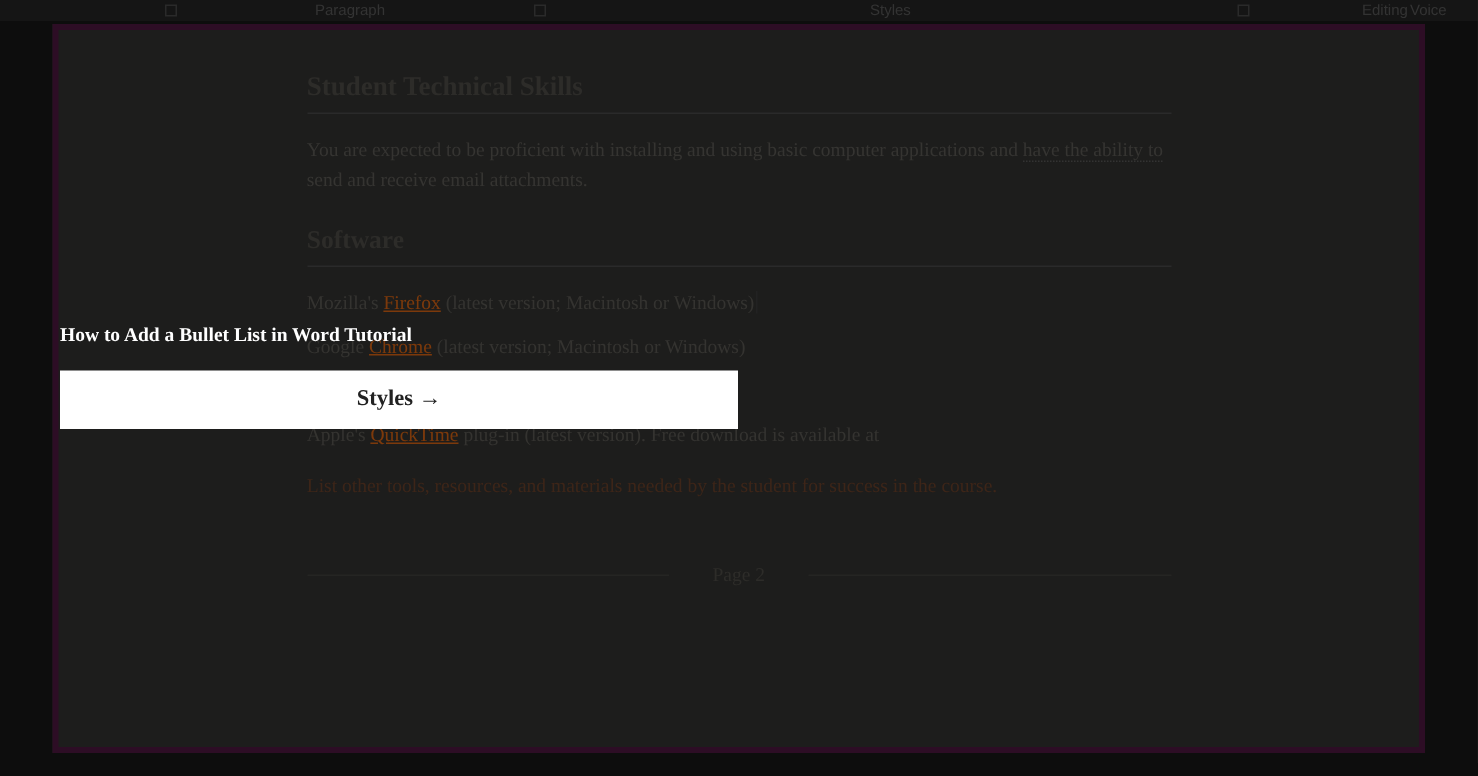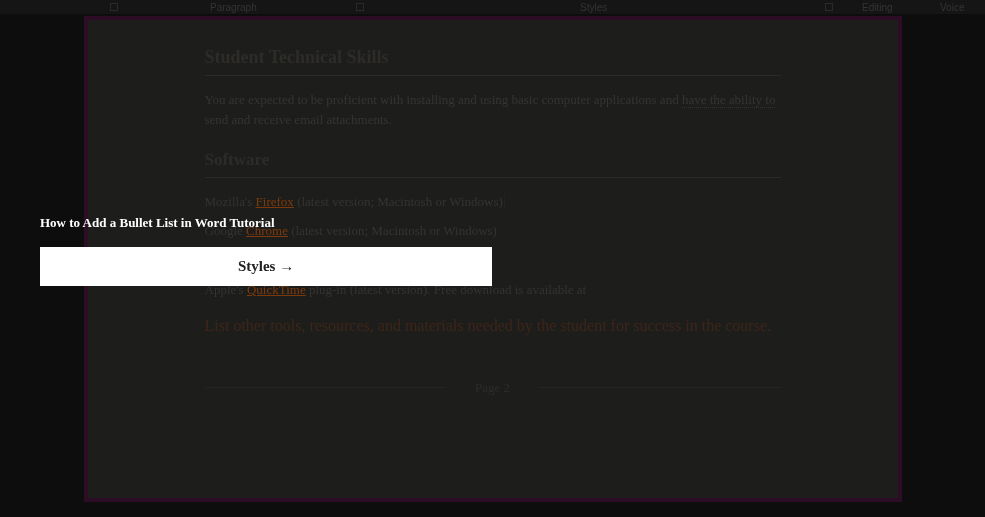--- a/index.html
+++ b/index.html
@@ -27,21 +27,21 @@
 }
 .editor-wrap {
   background: #1a1a1a;
   height: 503px;
   display: flex;
   justify-content: center;
   position: relative;
 }
 .page-border {
   border: 4px solid #5a1a4a;
-  width: 818px;
+  width: 915px;
   height: 486px;
   margin-top: 2px;
   background: #3a3a38;
   display: flex;
   justify-content: center;
   position: relative;
 }
 .page {
   width: 576px;
   padding: 24px 0 10px 0;
@@ -58,21 +58,21 @@
   padding-bottom: 4px;
   margin-bottom: 14px;
   margin-top: 8px;
 }
 .heading.skills { font-size: 18px; margin-top: 0; }
 .para { margin-bottom: 18px; color: #6a6863; }
 .dotted { border-bottom: 1px dotted #666; }
 .link { text-decoration: underline; color: #f97316; }
 .cursor { border-right: 1px solid #444; padding-right: 1px; }
 .software-list p { margin: 10px 0; color: #686660; }
-.note { color: #7a4a30; margin-top: 14px; font-size: 16px; font-family: Liberation Serif, serif; }
+.note { color: #7a4a30; margin-top: 14px; font-size: 13px; font-family: Liberation Serif, serif; }
 .page-num {
   text-align: center;
   color: #5a5852;
   font-size: 13px;
   margin-top: 40px;
   position: relative;
 }
 .page-num::before, .page-num::after {
   content: "";
   position: absolute;
@@ -119,21 +119,21 @@
 </style>
 </head>
 <body>
 
 <div class="ribbon">
   <span class="launcher" style="left:110px;top:3px"></span>
   <span class="ribbon-group" style="left:210px">Paragraph</span>
   <span class="launcher" style="left:356px;top:3px"></span>
   <span class="ribbon-group" style="left:580px">Styles</span>
   <span class="launcher" style="left:825px;top:3px"></span>
-  <span class="ribbon-group" style="left:862px">Editing</span>
+  <span class="ribbon-group" style="left:908px">Editing</span>
   <span class="ribbon-group" style="left:940px">Voice</span>
 </div>
 
 <div class="editor-wrap">
   <div class="page-border">
     <div class="page">
 
       <div class="heading skills">Student Technical Skills</div>
       <p class="para">
         <span>You are expected to be proficient with installing and using basic computer applications and </span><span class="dotted">have the ability to</span><span> send and receive email attachments.</span>

